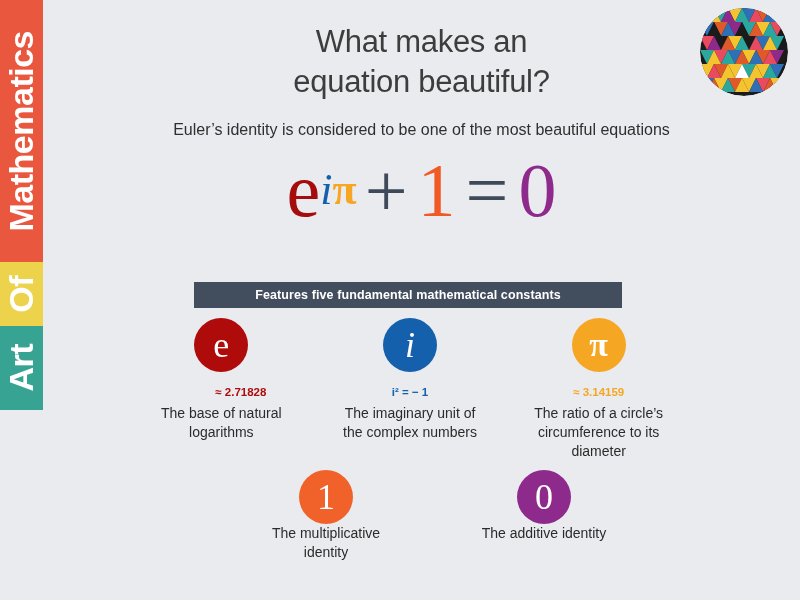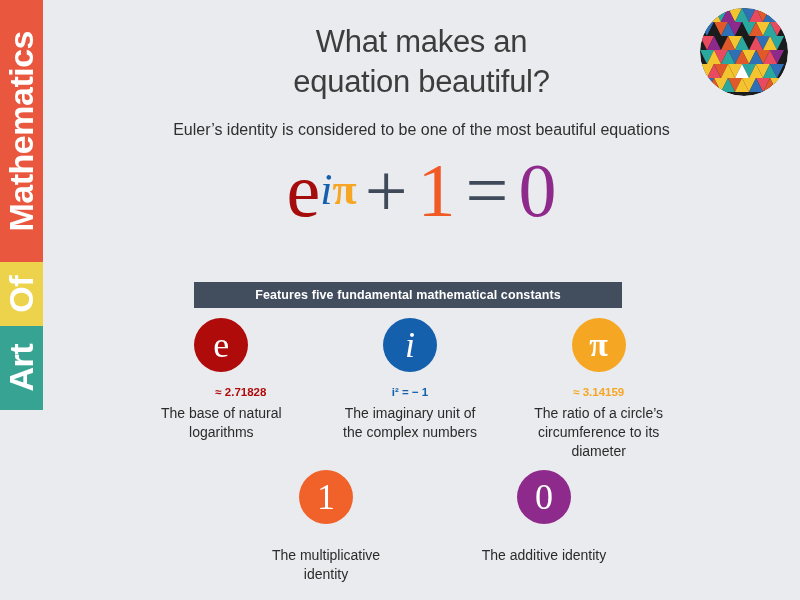--- a/index.html
+++ b/index.html
@@ -163,21 +163,21 @@
   }
   .const-value:empty { display: none; }
   .const-caption {
     margin-top: 4px;
     font-size: 14px;
     color: #2b2b2b;
     text-align: center;
     line-height: 1.35;
     width: 140px;
   }
-  .const-item.no-value .const-caption { margin-top: 22px; }
+  .const-item.no-value .const-caption { margin-top: 0; }
 </style>
 </head>
 <body>
 
 <div id="brand-bar">
   <div class="brand-seg" id="brand-seg-mathematics">
     <span>Mathematics</span>
   </div>
   <div class="brand-seg" id="brand-seg-of">
     <span>Of</span>

